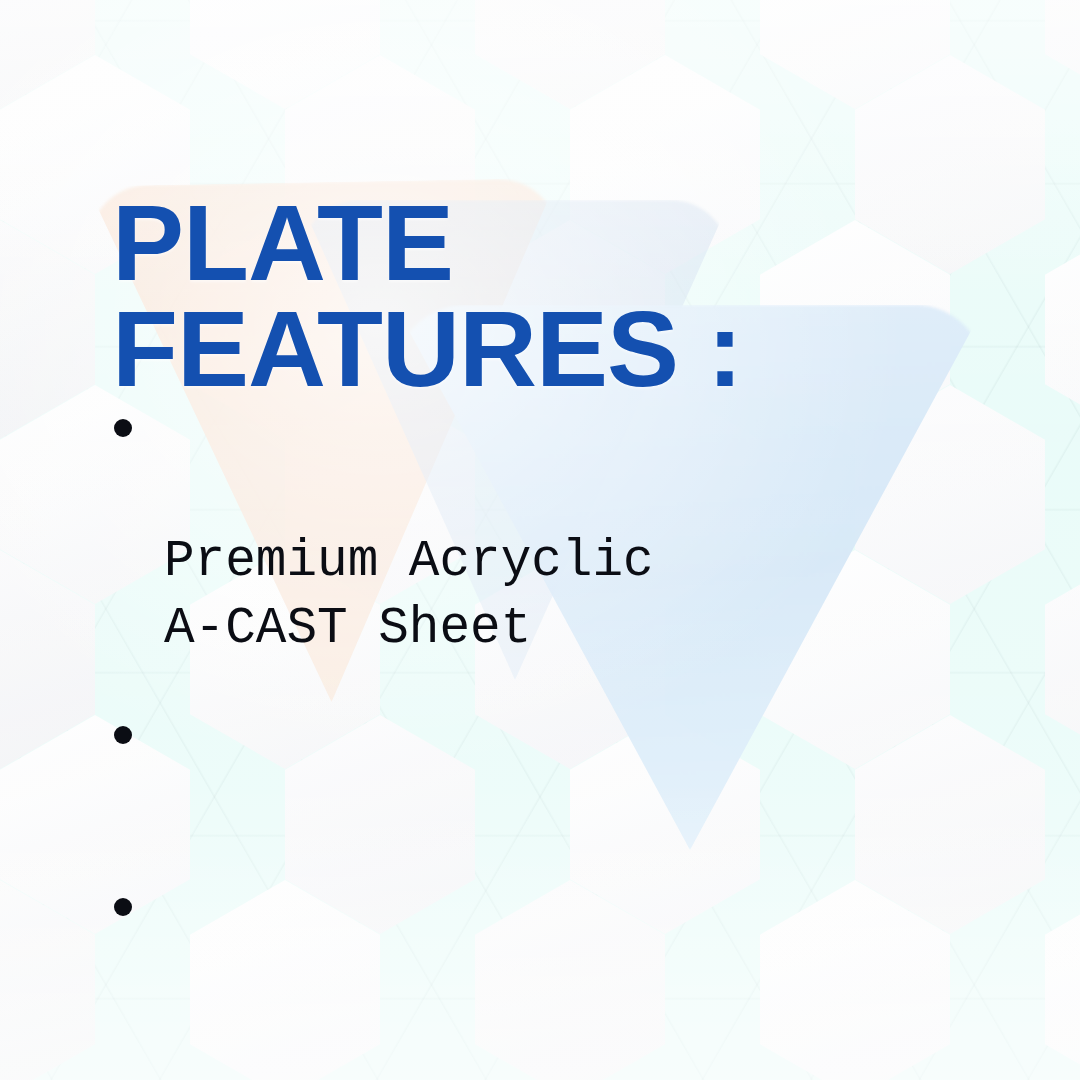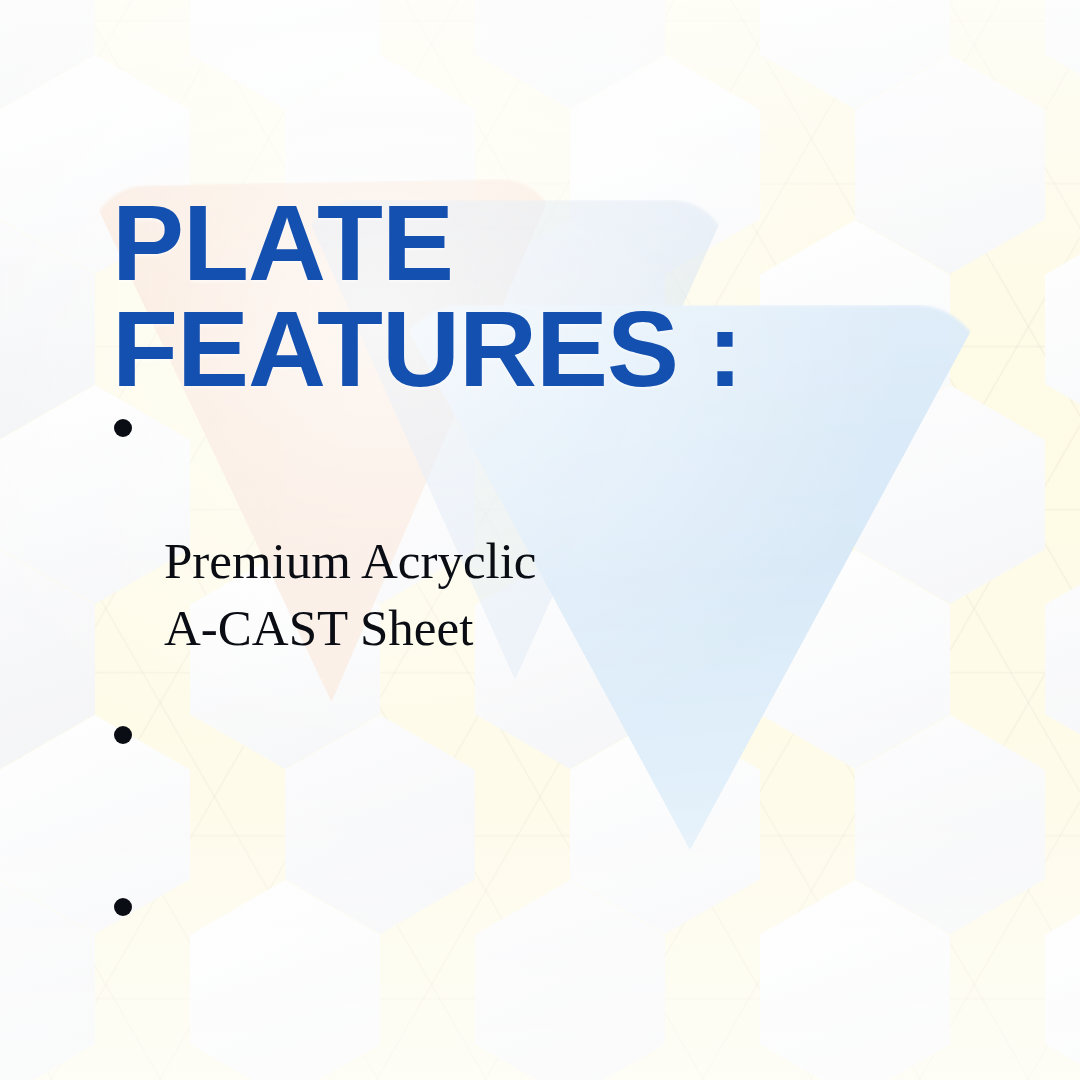--- a/index.html
+++ b/index.html
@@ -13,21 +13,21 @@
     overflow: hidden;
     font-family: "Liberation Sans", sans-serif;
     background: #ffffff;
   }
 
   #poster {
     position: relative;
     width: 1080px;
     height: 1080px;
     overflow: hidden;
-    background: #fde047;
+    background: #5eead4;
   }
 
   
 
   .bg-layer {
     position: absolute;
     inset: 0;
     pointer-events: none;
   }
 
@@ -152,21 +152,21 @@
     margin: 0;
     padding: 0;
     list-style: none;
   }
 
   .feature-item {
     position: relative;
     margin: 0 0 36px 0;
     padding: 0 0 0 60px;
     color: #0b0d14;
-    font-family: Liberation Serif, serif;
+    font-family: Liberation Mono, monospace;
     font-weight: 400;
     font-size: 51px;
     line-height: 1.33;
     letter-spacing: 0px;
     white-space: pre-line;
   }
 
   .feature-item .dot {
     position: absolute;
     left: 10px;

